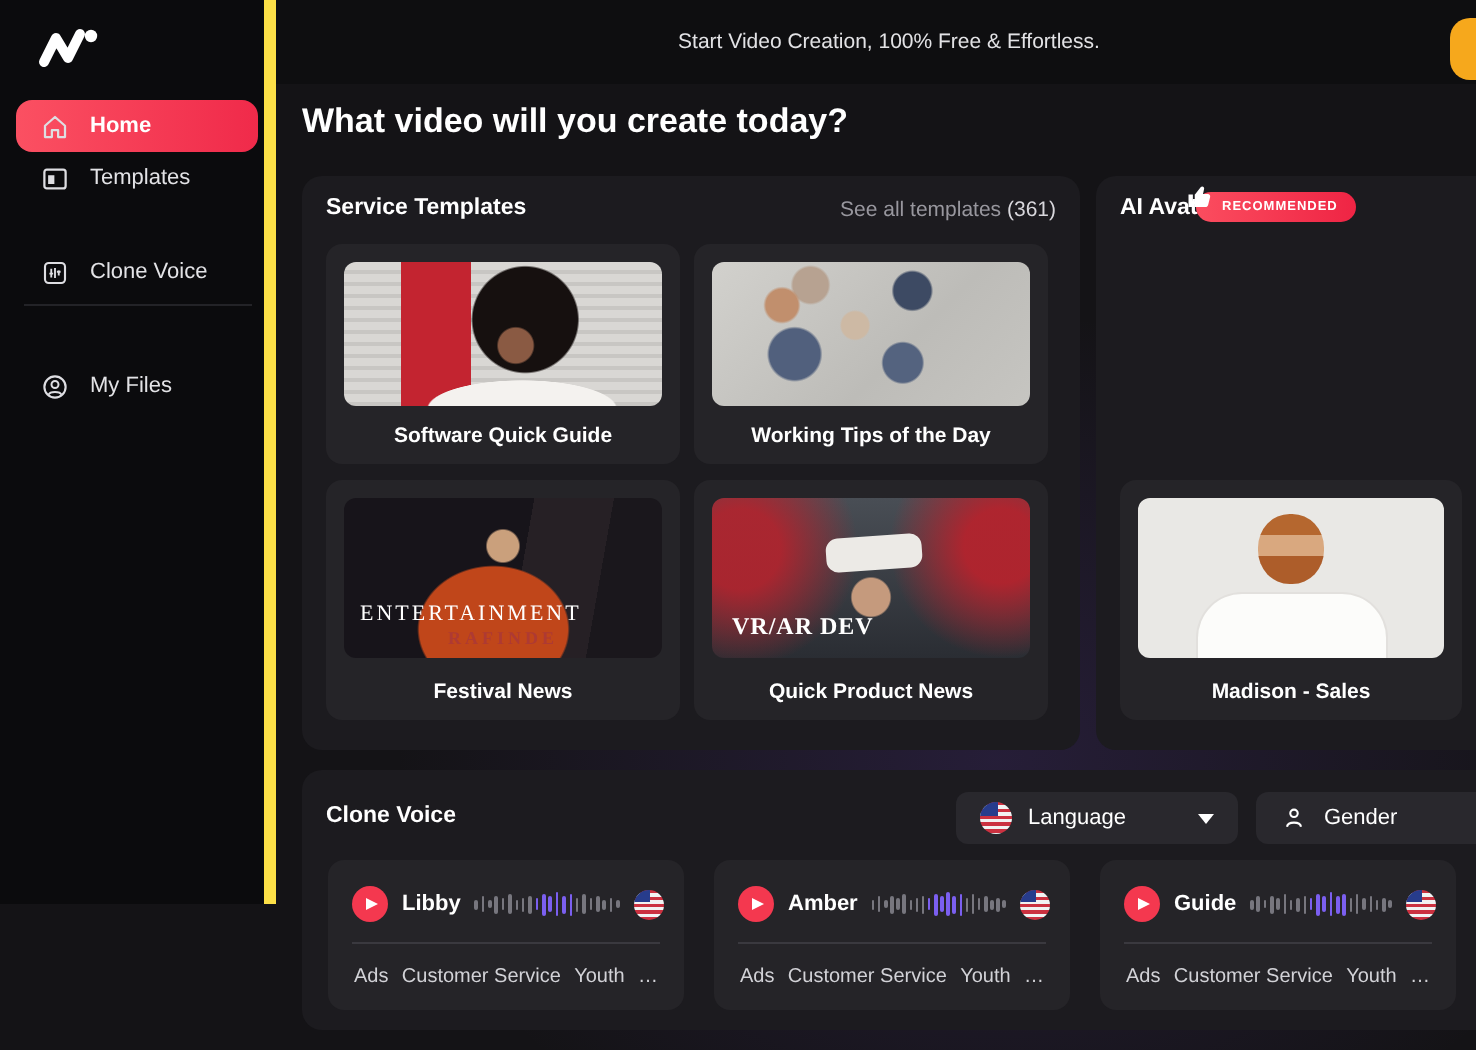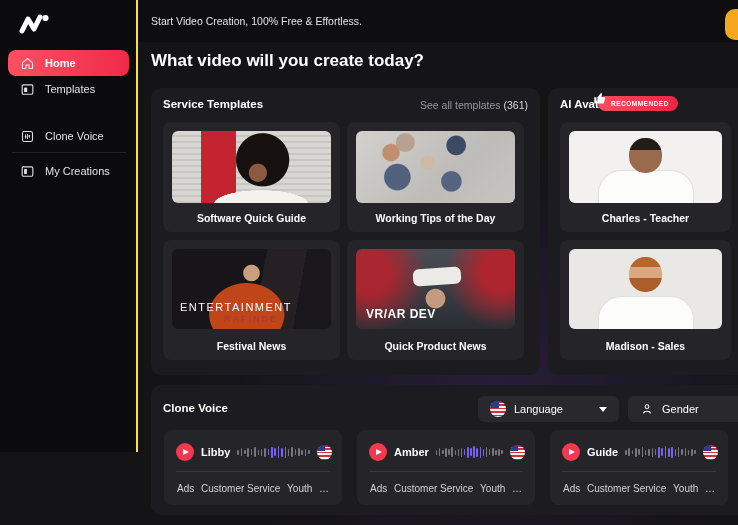--- a/index.html
+++ b/index.html
@@ -3,54 +3,54 @@
 <meta charset="utf-8">
 <style>
   * { margin:0; padding:0; box-sizing:border-box; }
   html,body { background:#000; }
   body { font-family:"Liberation Sans", sans-serif; }
   .app { position:relative; width:738px; height:525px; background:#141316; overflow:hidden; }
   .app::before { content:''; position:absolute; left:138px; top:42px; right:0; bottom:0;
     background:radial-gradient(430px 320px at 60% 70%, rgba(110,72,190,.20), rgba(110,72,190,0) 70%); pointer-events:none; }
 
   
-  .sidebar { position:absolute; left:0; top:0; width:138px; height:452px; background:#0b0b0d; border-right:2px solid #fde047; }
+  .sidebar { position:absolute; left:0; top:0; width:138px; height:452px; background:#0b0b0d; border-right:6px solid #fde047; }
   .logo { position:absolute; left:18px; top:11px; width:32px; height:26px; }
   .nav-item { position:absolute; left:8px; width:121px; height:22px; display:flex; align-items:center; gap:10px;
     padding-left:12px; color:#e3e3e6; font-size:11px; cursor:pointer; }
   .nav-item .nicon { width:15px; height:15px; display:flex; color:#dedee2; flex:0 0 auto; }
   .nav-item.active { height:26px; border-radius:8px; background:linear-gradient(90deg,#fb5062,#f02a4a); color:#fff; font-weight:bold; }
   .ai-badge { position:absolute; right:3px; top:50%; transform:translateY(-50%); height:16px; padding:0 7px;
     border-radius:5px; background:linear-gradient(90deg,#7d3bfd,#d435f0); color:#fff; font-size:8.5px; font-weight:bold;
     display:flex; align-items:center; gap:2px; }
   .ai-badge .sparkle::before { content:'✦'; font-size:7px; }
   .sb-div { position:absolute; left:12px; top:152px; width:114px; height:1px; background:#232327; }
 
   
-  .topbar { position:absolute; left:138px; top:0; width:600px; height:42px; background:#0e0e10; display:flex; align-items:center; padding-left:13px; }
+  .topbar { position:absolute; left:138px; top:0; width:600px; height:42px; background:#0e0e10; display:flex; align-items:center; padding-left:13px;justify-content:center; }
   .tagline { font-size:10.5px; color:#e2e2e5; }
   .cta-button { position:absolute; top:9px; right:-23px; width:36px; height:31px; border-radius:10px; background:#f6a81c; cursor:pointer; }
 
   .heading { position:absolute; left:151px; top:51px; font-size:17px; font-weight:bold; color:#fff; }
 
   
   .panel { position:absolute; background:#1c1b1f; border-radius:10px; }
   #popular-panel { left:151px; top:88px; width:389px; height:287px; }
   #avatars-panel { left:548px; top:88px; width:206px; height:287px; }
   #clone-panel   { left:151px; top:385px; width:603px; height:130px; }
   .panel-title { position:absolute; left:12px; top:10px; font-size:11.5px; font-weight:bold; color:#fff; }
   .see-all { position:absolute; right:12px; top:11px; font-size:10.5px; color:#98979e; cursor:pointer; }
   .see-all .count { color:#d8d7dc;text-align:right; }
 
   
   .t-card { position:absolute; width:177px; background:#252428; border-radius:8px; cursor:pointer; }
   .a-card { position:absolute; left:12px; width:171px; background:#252428; border-radius:8px; cursor:pointer; }
   .row1 { top:34px; height:110px; }
   .row2 { top:152px; height:120px; }
-  .thumb { position:absolute; left:9px; right:9px; top:9px; border-radius:6px; overflow:hidden; }
+  .thumb { position:absolute; left:9px; right:9px; top:9px; border-radius:6px; overflow:hidden;font-family:Liberation Serif, serif; }
   .row1 .thumb { height:72px; }
   .row2 .thumb { height:80px; }
   .caption { position:absolute; left:0; right:0; bottom:8px; text-align:center; font-size:10.5px; font-weight:bold; color:#fff; }
 
   .art-software { background:
     radial-gradient(circle at 54% 58%, #8a5a43 0 9%, rgba(138,90,67,0) 10%),
     radial-gradient(circle at 57% 40%, #16100f 0 26%, rgba(22,16,15,0) 27%),
     radial-gradient(ellipse 30% 20% at 56% 102%, #f4f2ef 0 98%, rgba(244,242,239,0) 100%),
     linear-gradient(90deg, rgba(0,0,0,0) 0 18%, #c32430 18% 40%, rgba(0,0,0,0) 40%),
     repeating-linear-gradient(180deg, #d9d7d4 0 4px, #c8c6c3 4px 6px); }
@@ -156,30 +156,31 @@
             <rect x="4" y="4" width="16" height="16" rx="3" fill="none" stroke="currentColor" stroke-width="1.7"></rect>
             <path d="M9 8.5v7 M12 8v8 M15 10v4" stroke="currentColor" stroke-width="1.5"></path>
             <path d="M7.5 12.5h3 M13.5 11h3" stroke="currentColor" stroke-width="1.5"></path>
           </svg>
       </span>
       <span>Clone Voice</span>
     </div>
 
     <div class="sb-div"></div>
 
-    <div class="nav-item" style="top:160px">
+
+    <div class="nav-item" style="top:182px">
       <span class="nicon">
         <svg viewBox="0 0 24 24" width="15" height="15">
-            <rect x="3.5" y="4.5" width="17" height="15" rx="2" fill="none" stroke="currentColor" stroke-width="1.8"></rect>
-            <rect x="6.5" y="8" width="4.5" height="8" fill="currentColor"></rect>
-          </svg>
-      </span>
-      <span>My Creations</span>
-    </div>
-
+            <circle cx="12" cy="12" r="8.5" fill="none" stroke="currentColor" stroke-width="1.7"></circle>
+            <circle cx="12" cy="10" r="2.8" fill="none" stroke="currentColor" stroke-width="1.6"></circle>
+            <path d="M6.8 18.2 C8 15.2 16 15.2 17.2 18.2" fill="none" stroke="currentColor" stroke-width="1.6"></path>
+          </svg>
+      </span>
+      <span>My Files</span>
+    </div>
   </div>
 
   <div class="topbar">
     <span class="tagline">Start Video Creation, 100% Free &amp; Effortless.</span>
   </div>
   <div class="cta-button"></div>
 
   <div class="heading">What video will you create today?</div>
 
   <div class="panel" id="popular-panel">
@@ -215,24 +216,20 @@
     <div class="panel-title">AI Avatars</div>
     <div class="rec-badge">
       <span class="thumb-icon">
         <svg viewBox="0 0 24 24" width="15" height="15" fill="#fff">
             <path d="M2 10h3.5v10H2zM7 20h8.6c1 0 1.9-.7 2.1-1.7l1.6-6.4c.3-1.2-.6-2.3-1.8-2.3H13.6l.9-4.2c.2-1-.5-1.9-1.5-1.9-.5 0-1 .2-1.3.7L7.5 9.6 7 10z"></path>
           </svg>
       </span>
       <span>RECOMMENDED</span>
     </div>
 
-    <div class="a-card row1">
-      <div class="thumb art-person person-charles"></div>
-      <div class="caption">Charles - Teacher</div>
-    </div>
     <div class="a-card row2">
       <div class="thumb art-person grayer person-madison"></div>
       <div class="caption">Madison - Sales</div>
     </div>
   </div>
 
   <div class="panel" id="clone-panel">
     <div class="panel-title" style="top:17px">Clone Voice</div>
 
     <div class="dropdown" id="dd-language">

